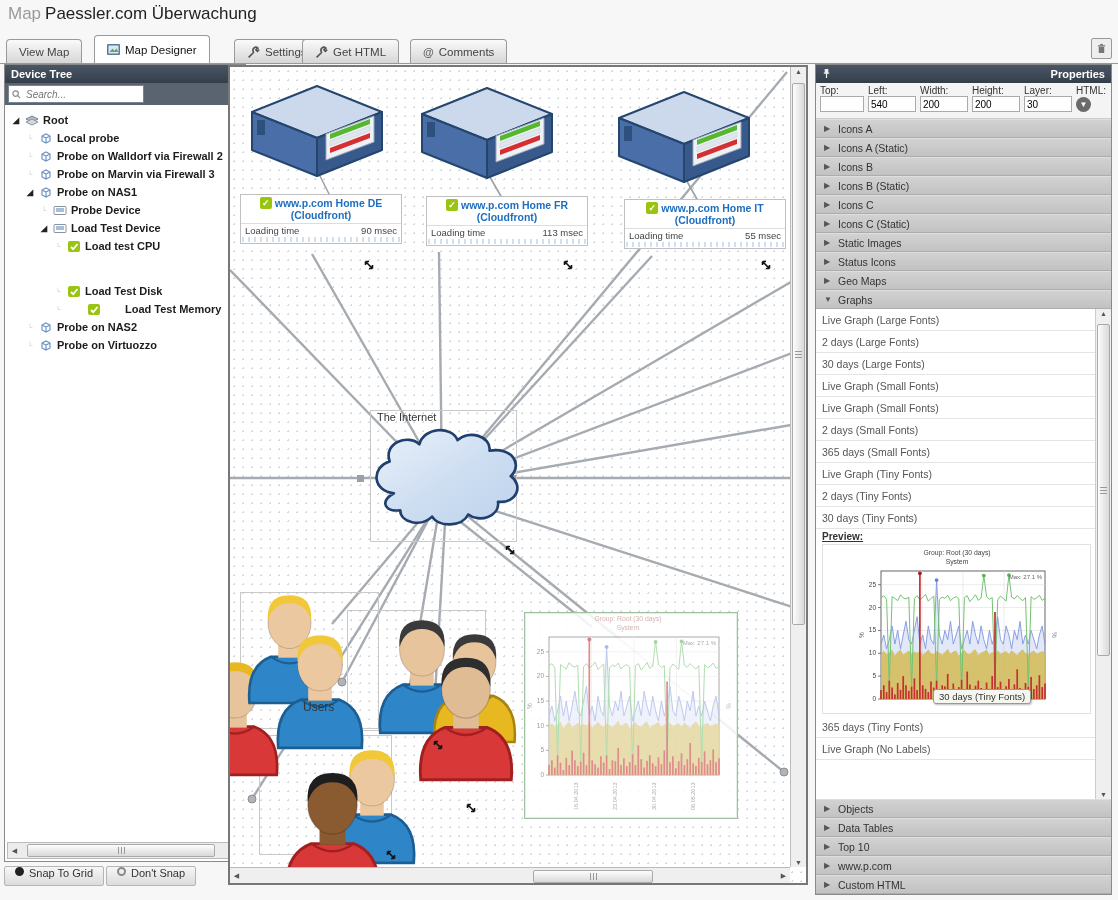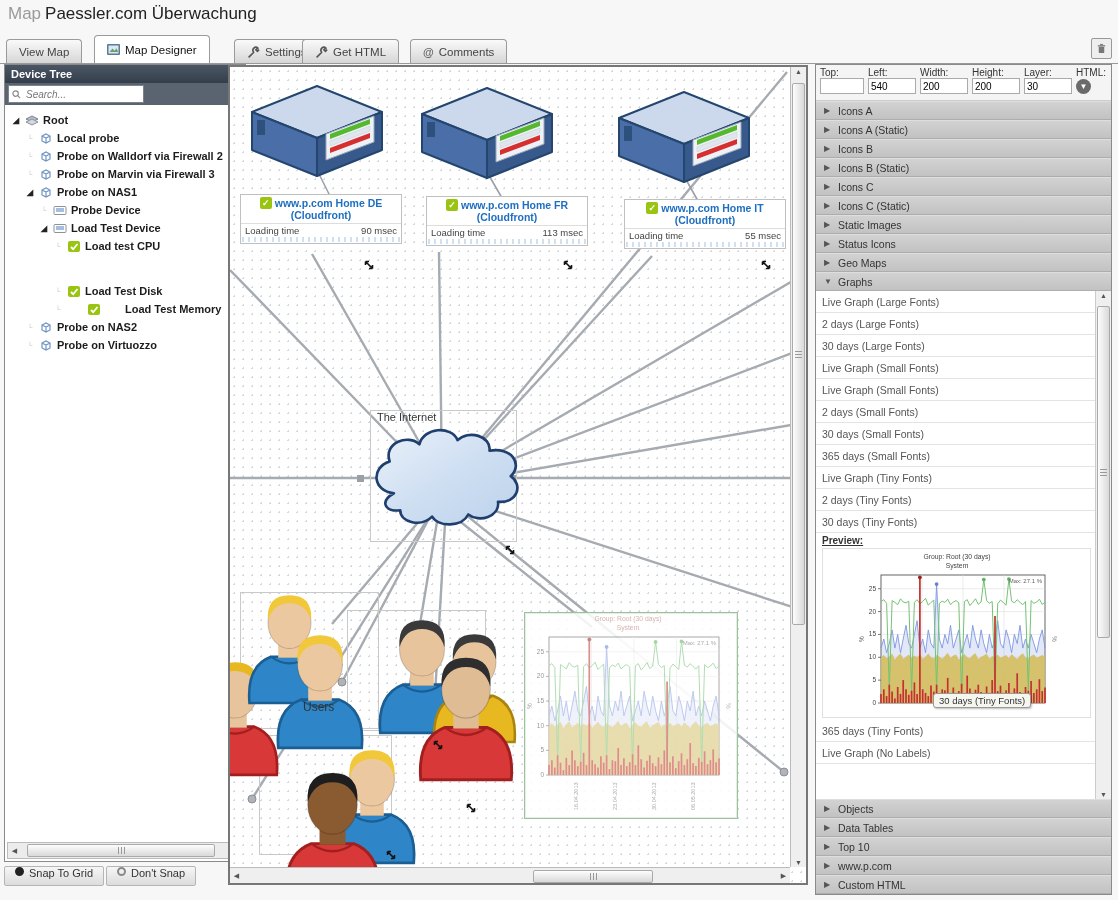--- a/index.html
+++ b/index.html
@@ -590,20 +590,28 @@
           <i></i>
           <i></i>
           <i></i>
         </div>
     </div>
     <span class="sarrow">▶</span>
   </div>
 </div>
 
 <div class="rpanel">
+  <div class="panel-header">
+    <span><svg width="9" height="11" viewBox="0 0 10 12">
+          <path d="M3 1 h4 v4.5 h-4 z" fill="#eee"></path>
+          <path d="M2 5.5 h6 M5 5.5 v5.5" stroke="#eee" stroke-width="1.3" fill="none"></path>
+        </svg></span>
+    <span class="sp"></span>
+      <span>Properties</span>
+  </div>
   <div class="fields" id="fields">
       <div class="field">
         <span>Top:</span>
         <input value="" style="">
       </div>
       <div class="field">
         <span>Left:</span>
         <input value="540" style="">
       </div>
       <div class="field">
@@ -677,23 +685,20 @@
           <span>30 days (Large Fonts)</span>
         </div>
         <div class="grow">
           <span>Live Graph (Small Fonts)</span>
         </div>
         <div class="grow">
           <span>Live Graph (Small Fonts)</span>
         </div>
         <div class="grow">
           <span>2 days (Small Fonts)</span>
-        </div>
-        <div class="grow">
-          <span>30 days (Small Fonts)</span>
         </div>
         <div class="grow">
           <span>365 days (Small Fonts)</span>
         </div>
         <div class="grow">
           <span>Live Graph (Tiny Fonts)</span>
         </div>
         <div class="grow">
           <span>2 days (Tiny Fonts)</span>
         </div>

